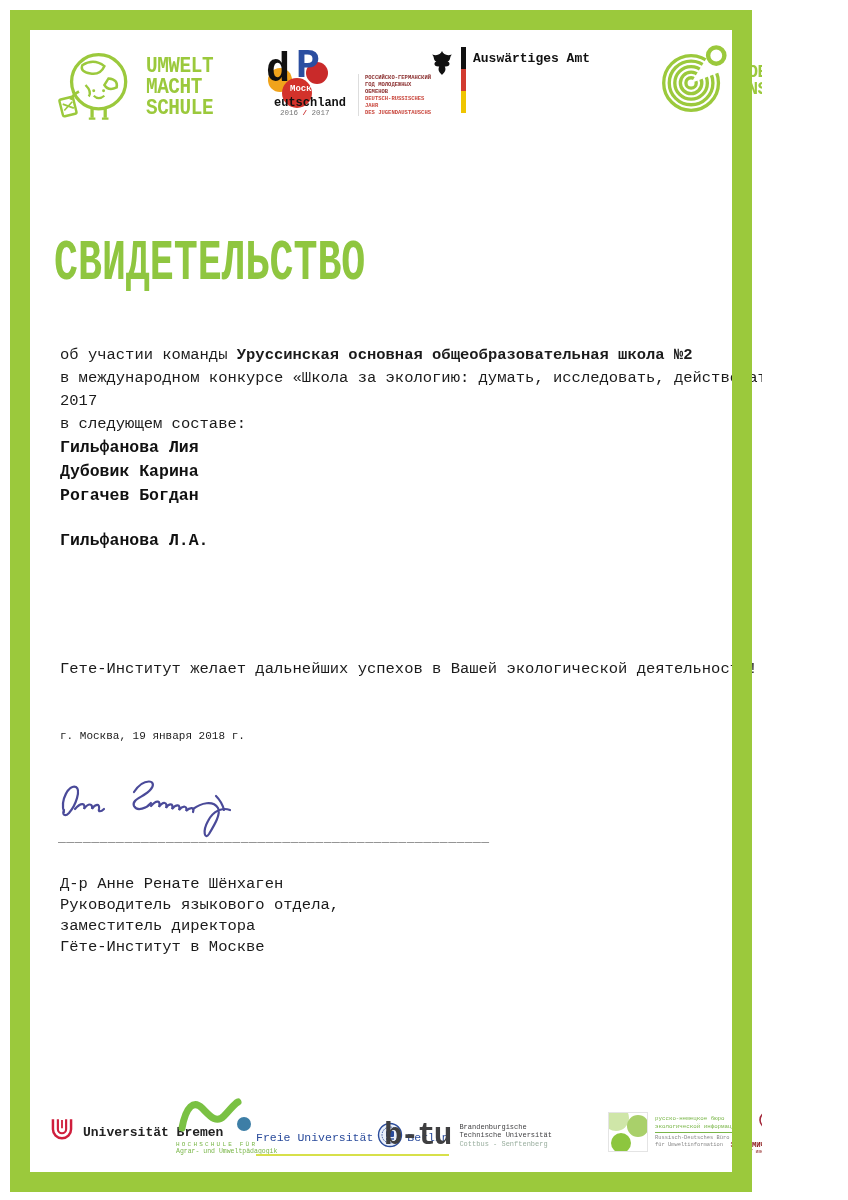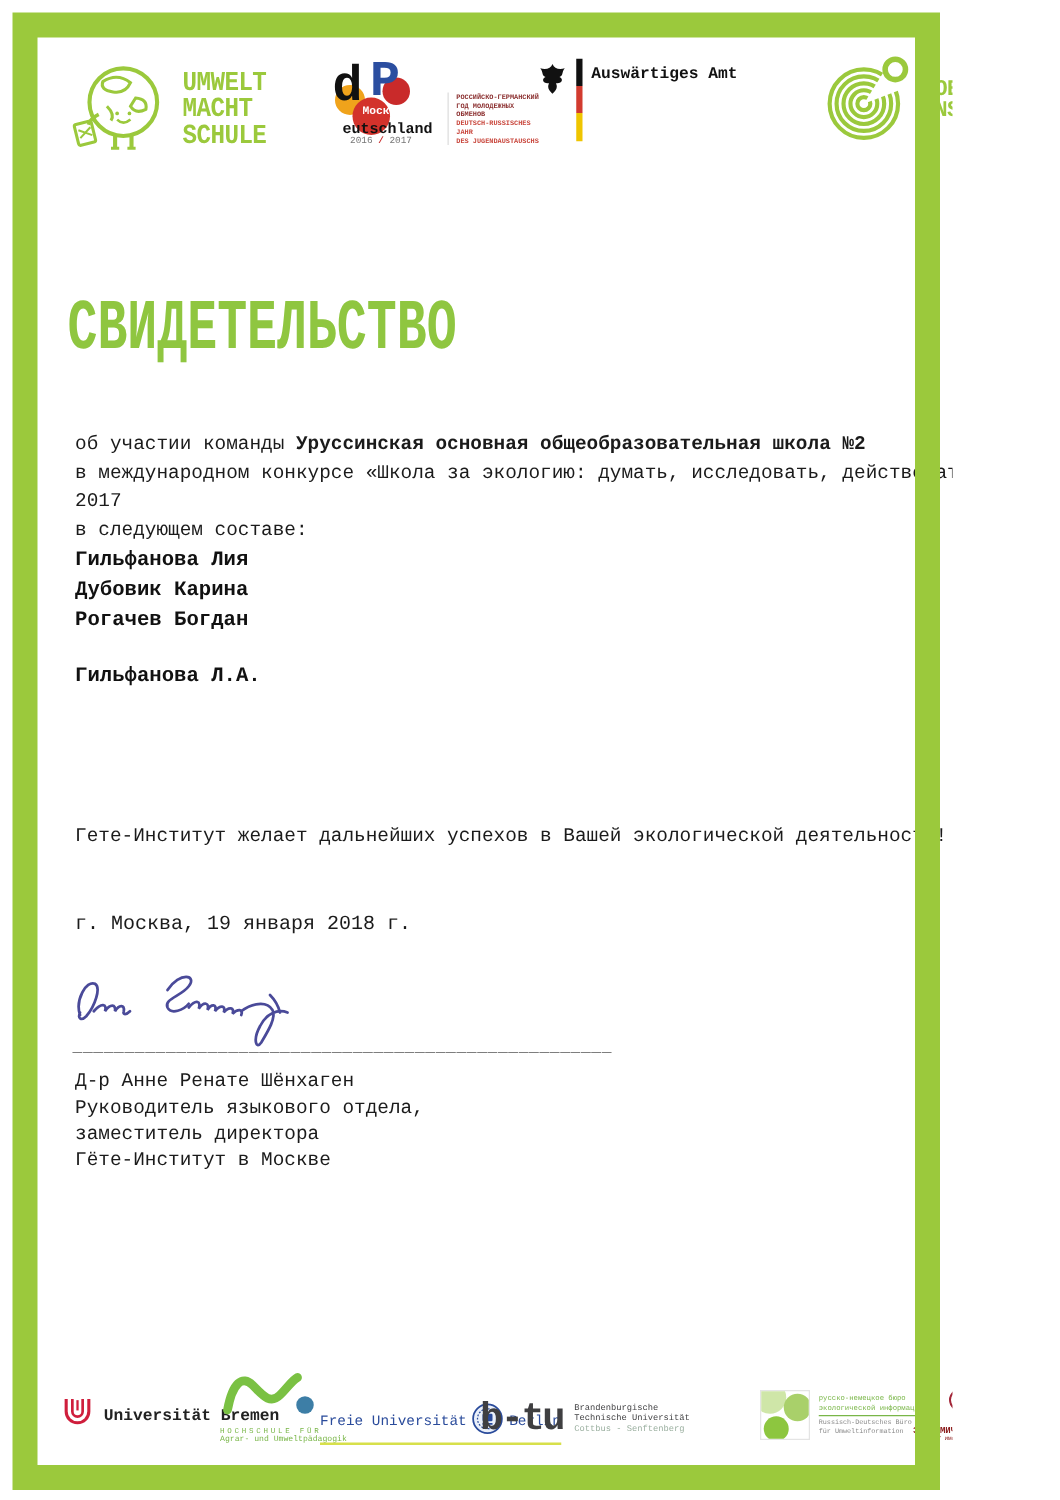--- a/index.html
+++ b/index.html
@@ -44,26 +44,26 @@
                  margin-top:24px; transform:scaleX(0.95); transform-origin:left center; }
 
   
   .title { left:54px; top:232px; font-size:57px; font-weight:bold; color:#8FC640;
            transform:scaleX(0.70); transform-origin:left top; white-space:nowrap; letter-spacing:0; }
   .para { left:60px; top:344px; width:740px; font-size:15.5px; line-height:23px; color:#1b1b1b; }
   .para b { font-weight:bold; }
   .members { left:60px; top:436px; font-size:16.5px; font-weight:bold; line-height:24px; color:#111; }
   .leader { left:60px; top:531px; font-size:16.5px; font-weight:bold; color:#111; }
   .wish { left:60px; top:660px; font-size:15.5px; color:#1b1b1b; }
-  .date { left:60px; top:730px; font-size:16px; color:#1b1b1b;text-align:center; }
+  .date { left:60px; top:730px; font-size:11px; color:#1b1b1b;text-align:center; }
 
   
   .sig-svg { left:50px; top:760px; }
   .sig-line { left:58px; top:830px; font-size:13px; color:#555; letter-spacing:0.5px; }
-  .sig-block { left:60px; top:855px; font-size:15.5px; line-height:21px; color:#1b1b1b; }
+  .sig-block { left:60px; top:874px; font-size:15.5px; line-height:21px; color:#1b1b1b; }
 
   
   .f-bremen { left:48px; top:1116px; display:flex; gap:7px; align-items:center; }
   .f-bremen .lbl { font-size:13px; font-weight:bold; color:#222; }
   .f-hs { left:176px; top:1094px; width:86px; text-align:left; }
   .f-hs .l1 { font-size:6px; letter-spacing:2.2px; color:#79B648; white-space:nowrap; }
   .f-hs .l2 { font-size:6.5px; color:#79B648; white-space:nowrap; }
   .f-fub { left:256px; top:1122px; display:flex; gap:4px; align-items:center;
            border-bottom:2px solid #D7E04A; padding-bottom:1px; }
   .f-fub .t { font-size:11.5px; color:#2A4B9B; white-space:nowrap; }

